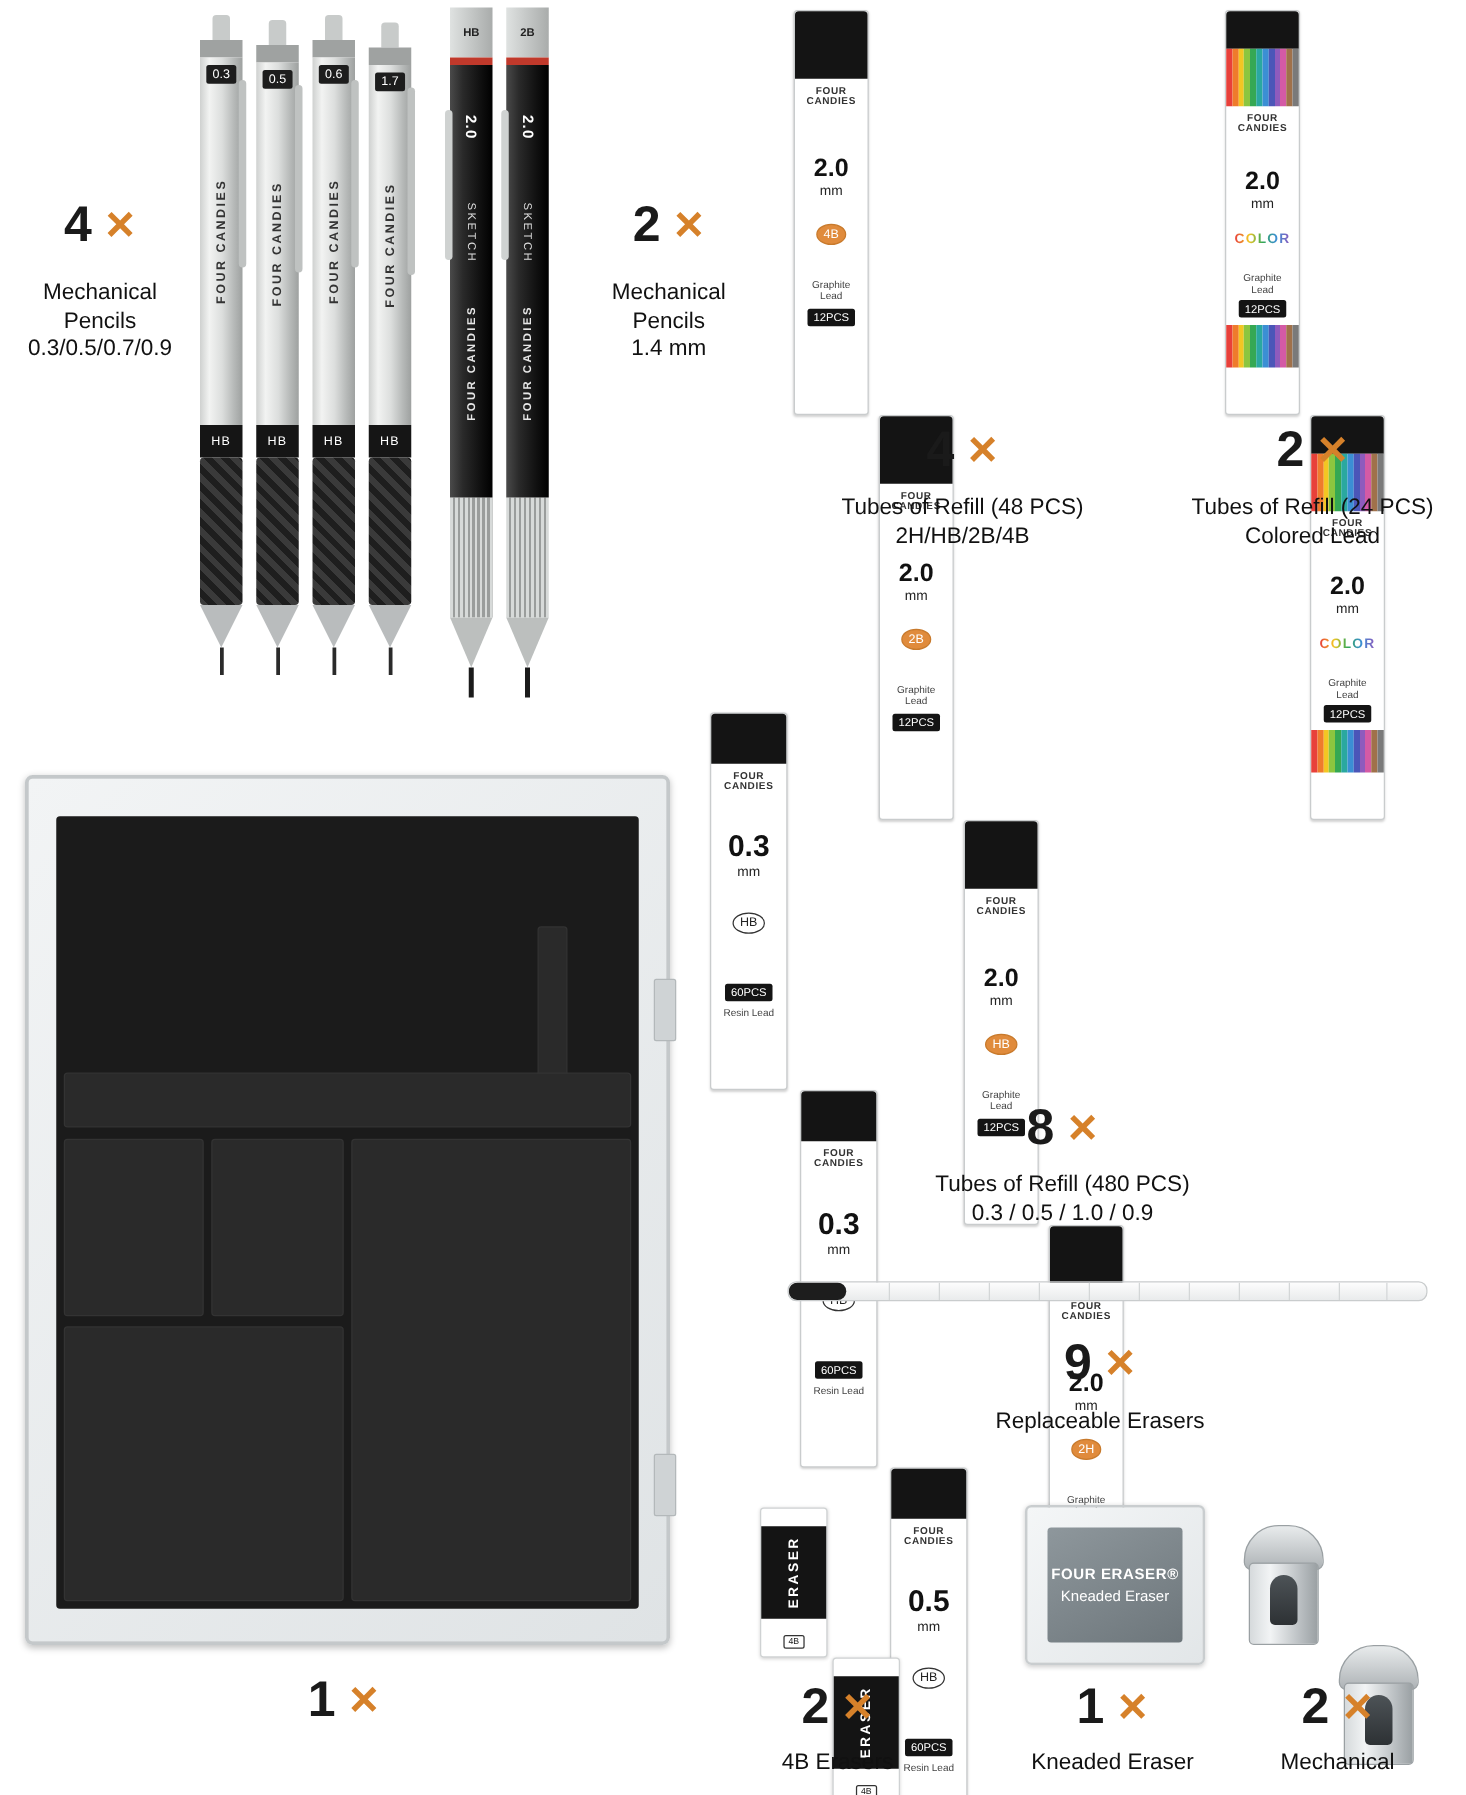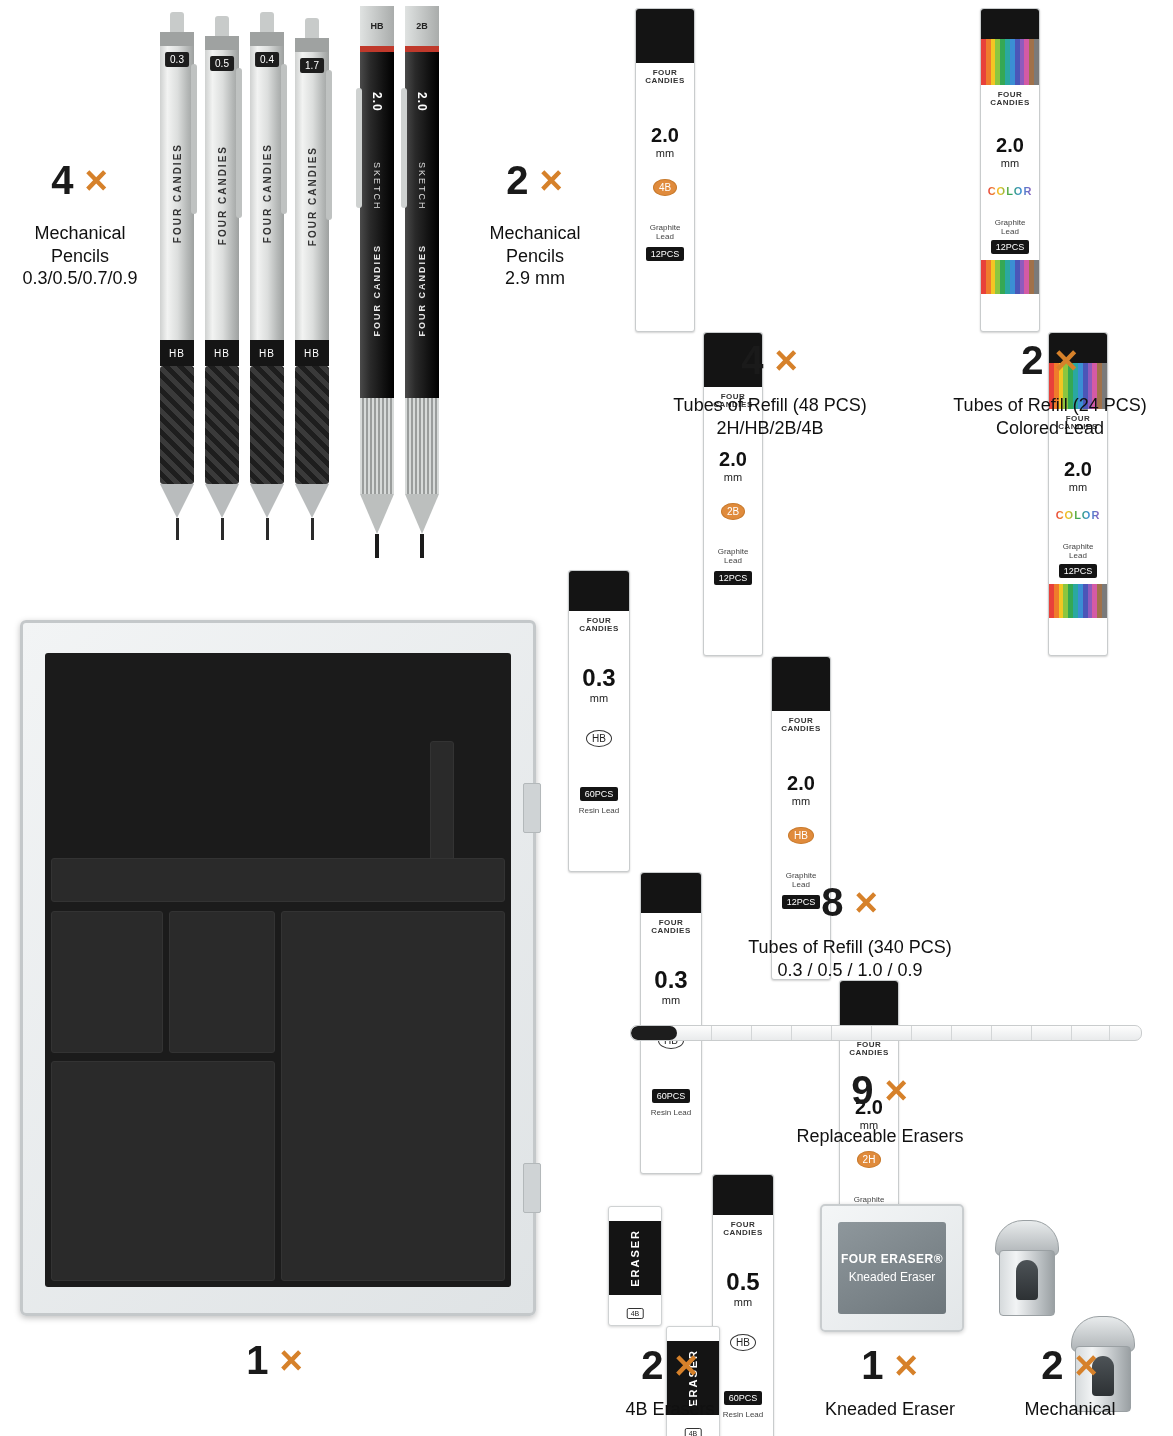--- a/index.html
+++ b/index.html
@@ -117,21 +117,21 @@
     <div class="ps-hb">HB</div>
     <div class="ps-grip"></div>
     <div class="ps-tip"></div>
     <div class="ps-lead"></div>
   </div>
 
   <div class="abs" style="left:250px;top:12px;height:528px;display:flex;flex-direction:column;width:34px;">
     <div class="ps-knob"></div>
     <div class="ps-cap"></div>
     <div class="ps-body">
-      <div class="ps-size">0.4</div>
+      <div class="ps-size">0.6</div>
       <div class="ps-clip"></div>
       <div class="ps-brand">FOUR CANDIES</div>
     </div>
     <div class="ps-hb">HB</div>
     <div class="ps-grip"></div>
     <div class="ps-tip"></div>
     <div class="ps-lead"></div>
   </div>
 
   <div class="abs" style="left:295px;top:18px;height:522px;display:flex;flex-direction:column;width:34px;">
@@ -191,21 +191,21 @@
     <div class="pb-tip"></div>
     <div class="pb-lead"></div>
   </div>
 
   <div class="abs qty" style="left:110px;top:160px;width:150px;">
     <span class="num">2</span><span class="x">×</span>
   </div>
   <div class="abs caption" style="left:105px;top:222px;width:160px;">
     <div>Mechanical</div>
     <div>Pencils</div>
-    <div>2.9 mm</div>
+    <div>1.4 mm</div>
   </div>
 </div>
 
 <div class="abs" style="left:630px;top:0;width:310px;height:450px;">
 
   <div class="abs tube" style="left:5px;top:8px;width:58px;height:322px;">
     <div class="tube-cap" style="height:54px;"></div>
     <div class="tube-label" style="height:268px;">
       <div class="t-brand">FOUR CANDIES</div>
       <div class="t-size" style="font-size:20px;margin-top:38px;">2.0</div>
@@ -409,21 +409,21 @@
       <div class="t-hard" style="margin-top:26px;">HB</div>
       <div class="t-pcs" style="margin-top:40px;">60PCS</div>
       <div class="t-graph" style="margin-top:6px;">Resin Lead</div>
     </div>
   </div>
 
   <div class="abs qty" style="left:190px;top:322px;width:200px;">
     <span class="num">8</span><span class="x">×</span>
   </div>
   <div class="abs caption" style="left:130px;top:376px;width:320px;">
-    <div>Tubes of Refill (340 PCS)</div>
+    <div>Tubes of Refill (480 PCS)</div>
     <div>0.3 / 0.5 / 1.0 / 0.9</div>
   </div>
 </div>
 
 <div class="abs" style="left:620px;top:1015px;width:540px;height:150px;">
   <div class="abs eraser-stick" style="left:10px;top:10px;width:510px;">
     <div class="eraser-tip"></div>
     <i class="seg" style="left:80px"></i>
       <i class="seg" style="left:120px"></i>
       <i class="seg" style="left:160px"></i>

